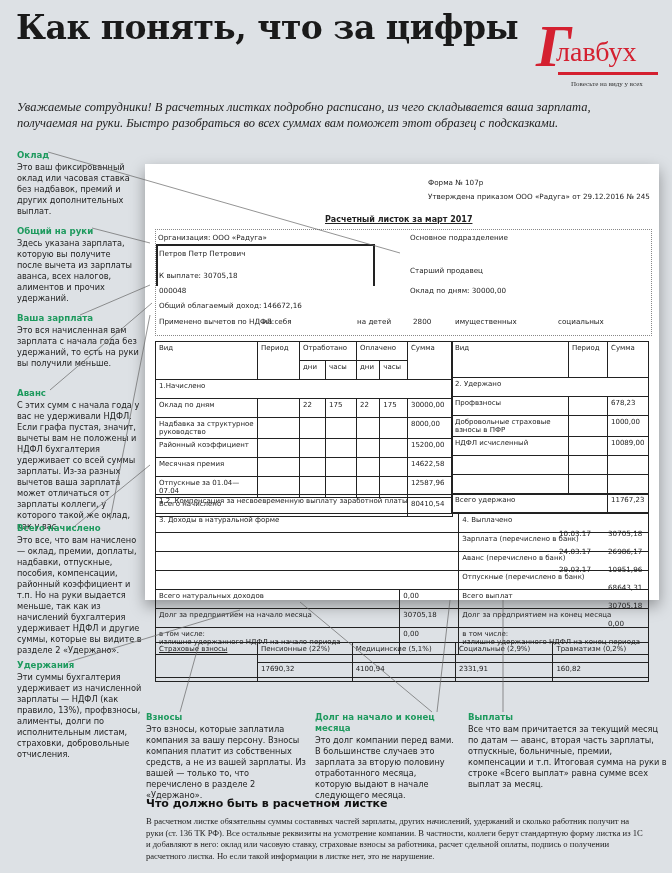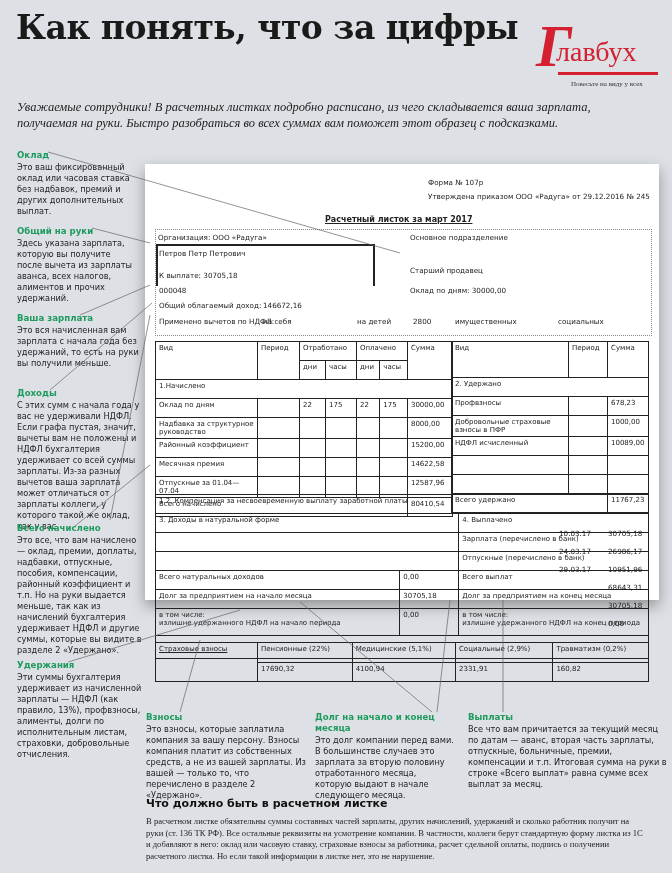--- a/index.html
+++ b/index.html
@@ -45,21 +45,21 @@
 </div>
 <div class="note" style="left:17px;top:226px;width:120px;">
   <div class="h">Общий на руки</div>
   <div>Здесь указана зарплата, которую вы получите после вычета из зарплаты аванса, всех налогов, алиментов и прочих удержаний.</div>
 </div>
 <div class="note" style="left:17px;top:313px;width:125px;">
   <div class="h">Ваша зарплата</div>
   <div>Это вся начисленная вам зарплата с начала года без удержаний, то есть на руки вы получили меньше.</div>
 </div>
 <div class="note" style="left:17px;top:388px;width:125px;">
-  <div class="h">Доходы</div>
+  <div class="h">Аванс</div>
   <div>С этих сумм с начала года у вас не удерживали НДФЛ. Если графа пустая, значит, вычеты вам не положены и НДФЛ бухгалтерия удерживает со всей суммы зарплаты. Из-за разных вычетов ваша зарплата может отличаться от зарплаты коллеги, у которого такой же оклад, как у вас.</div>
 </div>
 <div class="note" style="left:17px;top:523px;width:125px;">
   <div class="h">Всего начислено</div>
   <div>Это все, что вам начислено — оклад, премии, доплаты, надбавки, отпускные, пособия, компенсации, районный коэффициент и т.п. Но на руки выдается меньше, так как из начислений бухгалтерия удерживает НДФЛ и другие суммы, которые вы видите в разделе 2 «Удержано».</div>
 </div>
 <div class="note" style="left:17px;top:660px;width:125px;">
   <div class="h">Удержания</div>
   <div>Эти суммы бухгалтерия удерживает из начисленной зарплаты — НДФЛ (как правило, 13%), профвзносы, алименты, долги по исполнительным листам, страховки, добровольные отчисления.</div>
 </div>
@@ -207,20 +207,24 @@
     <tr>
           <td colspan="2" style="width:290px;">3. Доходы в натуральной форме</td>
           <td>4. Выплачено</td>
         </tr>
     <tr>
           <td colspan="2"></td>
           <td>Зарплата (перечислено в банк)</td>
         </tr>
     <tr>
           <td colspan="2"></td>
+          <td>Аванс (перечислено в банк)</td>
+        </tr>
+    <tr>
+          <td colspan="2"></td>
           <td>Отпускные (перечислено в банк)</td>
         </tr>
     <tr>
           <td>Всего натуральных доходов</td>
           <td style="width:52px;">0,00</td>
           <td>Всего выплат</td>
         </tr>
     <tr>
           <td>Долг за предприятием на начало месяца</td>
           <td>30705,18</td>

